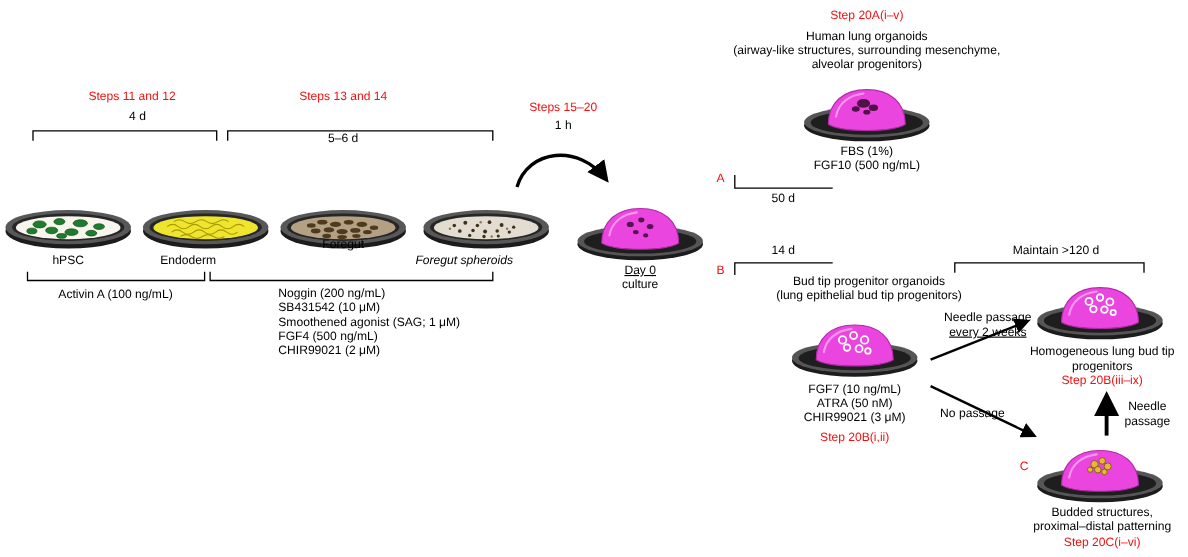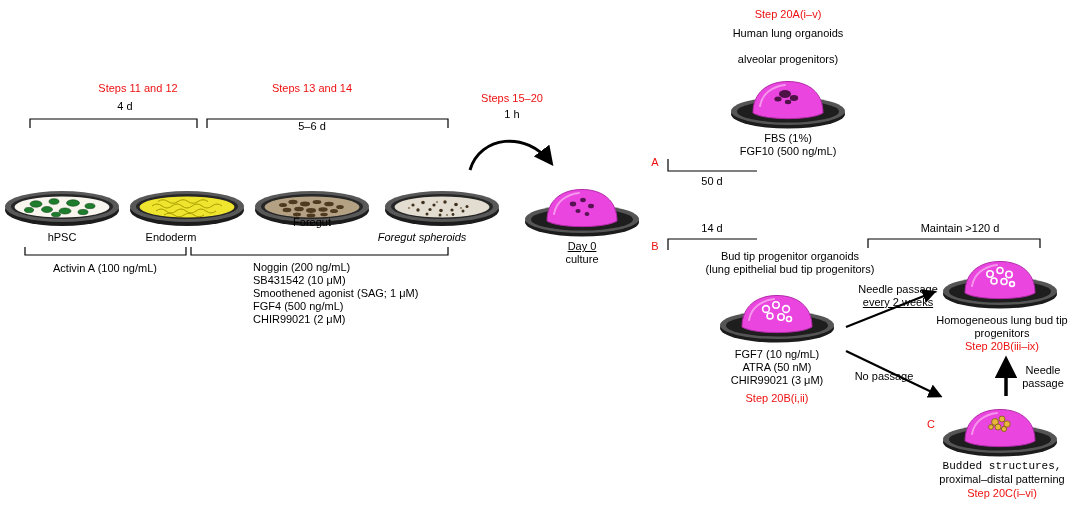--- a/index.html
+++ b/index.html
@@ -42,21 +42,21 @@
 
     <path d="M868,248 L868,239 L1040,239 L1040,248" fill="none" stroke="#000" stroke-width="1.2"></path>
 
     <path d="M846,327 L934,292" fill="none" stroke="#000" stroke-width="2.2" marker-end="url(#ah)"></path>
 
     <path d="M846,351 L940,396" fill="none" stroke="#000" stroke-width="2.2" marker-end="url(#ah)"></path>
 
     <path d="M1006,396 L1006,360" fill="none" stroke="#000" stroke-width="3.5" marker-end="url(#ah)"></path>
   </svg>
 
-  <div class="txt red" style="left:138px; top:82px;">Steps 11 and 12</div>
+  <div class="txt red" style="left:120px; top:82px;">Steps 11 and 12</div>
   <div class="txt" style="left:125px; top:100px;">4 d</div>
   <div class="txt red" style="left:312px; top:82px;">Steps 13 and 14</div>
   <div class="txt" style="left:312px; top:100px;margin-top:20px;">5–6 d</div>
 
   <div class="txt red" style="left:512px; top:92px;">Steps 15–20</div>
   <div class="txt" style="left:512px; top:108px;">1 h</div>
 
   <div class="dish" style="left:3px; top:184px;">
     <svg width="118" height="46" viewBox="0 0 118 46">
       <ellipse cx="59" cy="26" rx="57" ry="16" fill="#1c1c1c"></ellipse>
@@ -177,20 +177,21 @@
     </svg>
   </div>
   <div class="txt" style="left:582px; top:240px;text-decoration:underline;">Day 0</div>
   <div class="txt" style="left:582px; top:253px;">culture</div>
 
   <div class="txt red" style="left:655px; top:156px;">A</div>
   <div class="txt" style="left:712px; top:175px;">50 d</div>
 
   <div class="txt red" style="left:788px; top:8px;">Step 20A(i–v)</div>
   <div class="txt" style="left:788px; top:27px;">Human lung organoids</div>
+  <div class="txt" style="left:788px; top:40px;">(airway-like structures, surrounding mesenchyme,</div>
   <div class="txt" style="left:788px; top:53px;">alveolar progenitors)</div>
 
   <div class="dish" style="left:729px; top:68px;">
     <svg width="118" height="62" viewBox="0 0 118 62">
       <ellipse cx="59" cy="46" rx="57" ry="14.5" fill="#1c1c1c"></ellipse>
       <ellipse cx="59" cy="43" rx="57" ry="14" fill="#555"></ellipse>
       <ellipse cx="59" cy="43.5" rx="51" ry="11" fill="#1e1e1e"></ellipse>
       <path d="M24,45 C24,25 38,13.5 59,13.5 C80,13.5 94,25 94,45 C82,52.5 36,52.5 24,45 Z" fill="#ea46df" stroke="#b22aa8" stroke-width="1"></path>
       <path d="M31,38 C33,26 43,18.5 56,17" fill="none" stroke="#f7a3ee" stroke-width="2" stroke-linecap="round" opacity="0.85"></path>
       <g fill="#4e1247">
@@ -274,17 +275,17 @@
       <g fill="#e8b63a" stroke="#7a5a10" stroke-width="0.8">
         <circle cx="54" cy="26" r="3.4"></circle>
           <circle cx="61" cy="23" r="3"></circle>
           <circle cx="66" cy="28" r="3.2"></circle>
         <circle cx="57" cy="31" r="3"></circle>
           <circle cx="63" cy="33" r="2.6"></circle>
           <circle cx="50" cy="31" r="2.4"></circle>
       </g>
     </svg>
   </div>
-  <div class="txt" style="left:1002px; top:460px;font-family:Liberation Mono, monospace;">Budded structures,</div>
+  <div class="txt" style="left:1002px; top:460px;">Budded structures,</div>
   <div class="txt" style="left:1002px; top:473px;">proximal–distal patterning</div>
   <div class="txt red" style="left:1002px; top:487px;">Step 20C(i–vi)</div>
 
 </div>
 
 </body></html>

